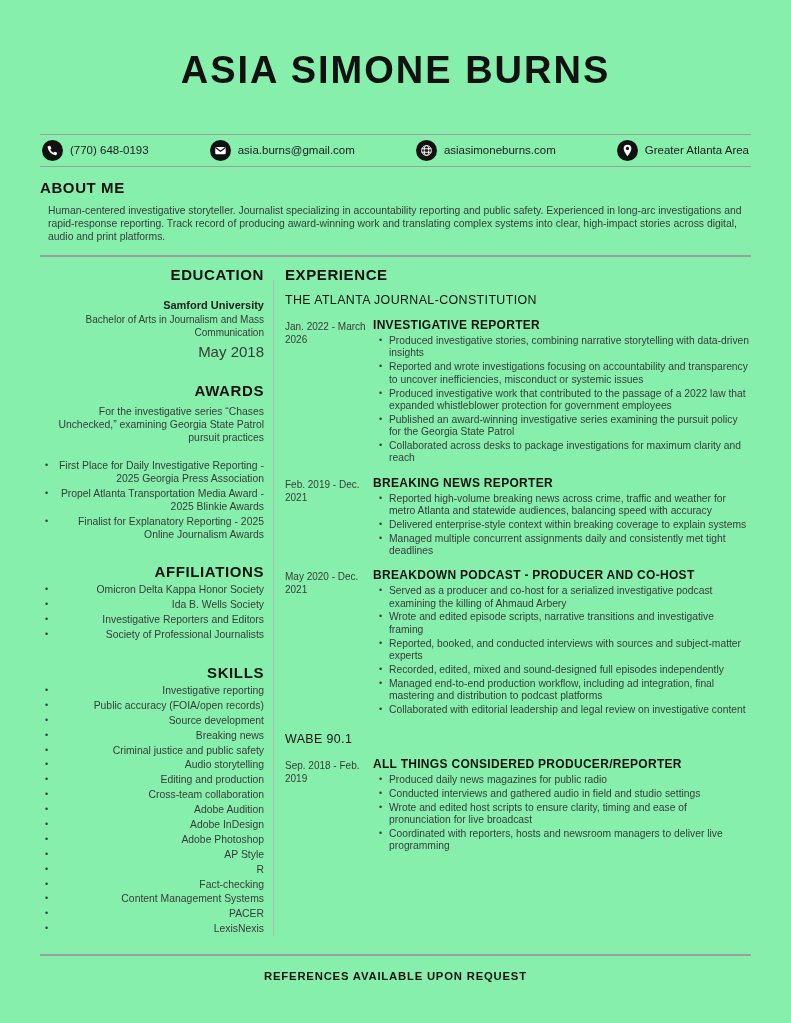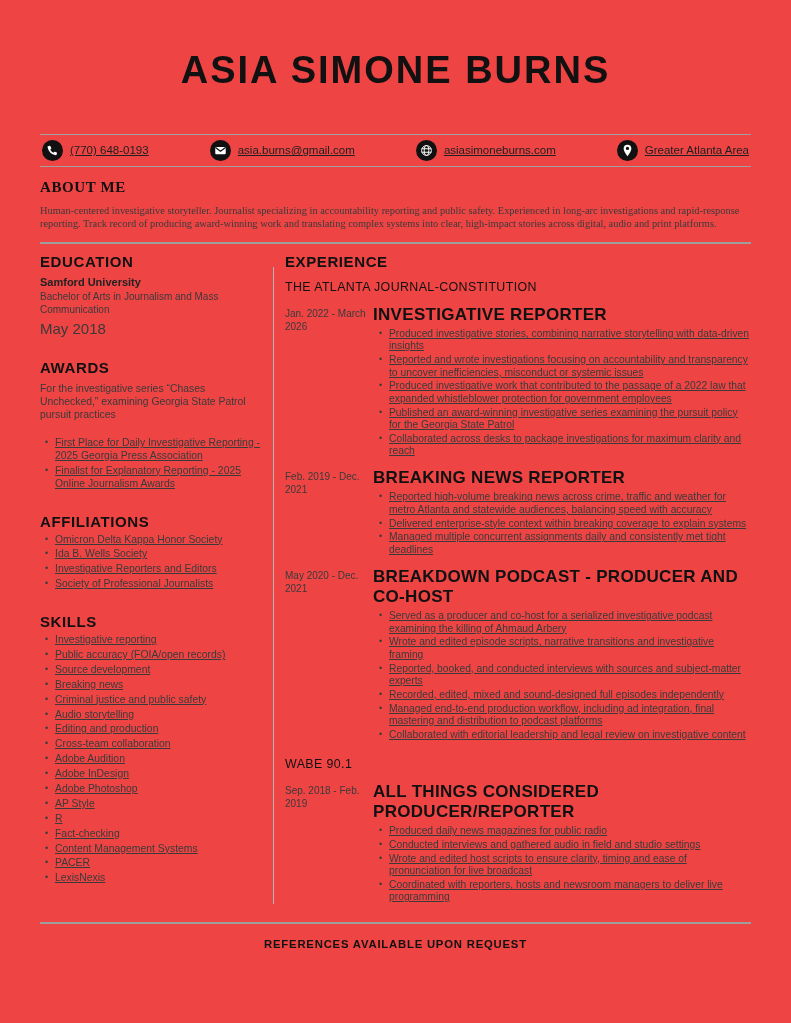--- a/index.html
+++ b/index.html
@@ -1,65 +1,65 @@
 <!DOCTYPE html>
 <html><head>
 <meta charset="utf-8">
 <style>
   html,body{margin:0;padding:0;background:#e8e8e8;}
   .page{
     width:791px;height:1023px;box-sizing:border-box;
-    margin:0 auto;background:#ef4444;overflow:hidden;
+    margin:0 auto;background:#86efac;overflow:hidden;
     padding:50px 40px 4px;
     font-family:"Liberation Sans",sans-serif;
     color:#3a3a3a;
   }
   
   .name{
     margin:0;text-align:center;color:#111;
     font-size:38px;font-weight:700;letter-spacing:2px;line-height:1.1;
   }
   .contact-bar{
     margin-top:42px;
     border-top:1.5px solid #a0a0a0;border-bottom:1.5px solid #a0a0a0;
     padding:5px 2px;display:flex;justify-content:space-between;align-items:center;
   }
-  .contact-item{display:flex;align-items:center;gap:7px;font-size:11.5px;color:#202020;text-decoration:underline;}
+  .contact-item{display:flex;align-items:center;gap:7px;font-size:11.5px;color:#202020;}
   .icon-badge{width:21px;height:21px;display:inline-block;flex:0 0 21px;}
   .icon-badge svg{width:21px;height:21px;display:block;}
   
   .sec-head{
     margin:0;color:#111;font-size:15px;font-weight:700;letter-spacing:.6px;
   }
   
-  .about{margin-top:12px;font-family:Liberation Serif, serif;}
-  .about-text{margin:8px 0 0;font-size:10.4px;line-height:1.26;color:#3a3a3a;}
+  .about{margin-top:12px;}
+  .about-text{margin:8px 8px 0;font-size:10.4px;line-height:1.26;color:#3a3a3a;}
   .thick-rule{margin-top:12px;border:0;border-top:2px solid #9e9e9e;height:0;}
   
   .columns{display:flex;margin-top:9px;align-items:stretch;}
   .left-col{flex:0 0 224px;width:224px;}
   .v-divider{width:1px;background:#b5b5b5;margin:14px 0 0 9px;}
   .right-col{flex:1;padding-left:11px;min-width:0;}
   
-  .edu-school{margin-top:6px;font-size:11px;font-weight:700;color:#222;}
+  .edu-school{margin-top:16px;font-size:11px;font-weight:700;color:#222;}
   .edu-degree{margin-top:3px;font-size:10px;line-height:1.28;}
   .edu-date{margin-top:3px;font-size:15px;}
-  .left-sec{margin-top:0;}
+  .left-sec{margin-top:0;text-align:right;}
   .left-sec + .left-sec{margin-top:22px;}
   .intro-text{margin:6px 0 16px;font-size:10.4px;line-height:1.26;}
   ul.plain{list-style:none;margin:4px 0 0;padding:0;font-size:10.4px;line-height:1.24;}
-  ul.plain li{position:relative;padding-left:15px;margin-top:2px;text-decoration:underline;}
+  ul.plain li{position:relative;padding-left:15px;margin-top:2px;}
   ul.plain li::before{content:"\2022";position:absolute;left:5px;top:0;font-size:9px;color:#3a3a3a;}
   
   .company{color:#111;font-size:12.4px;font-weight:400;letter-spacing:.4px;margin-top:16px;}
   .right-col .sec-head + .company{margin-top:10px;}
   .role{display:flex;margin-top:11px;}
   .role-dates{flex:0 0 88px;font-size:10px;line-height:1.3;padding-top:2px;color:#3a3a3a;}
   .role-body{flex:1;min-width:0;}
-  .role-title{color:#111;font-size:17px;font-weight:700;letter-spacing:.3px;}
+  .role-title{color:#111;font-size:12px;font-weight:700;letter-spacing:.3px;}
   .role-body ul.plain{margin-top:3px;font-size:10.3px;line-height:1.2;}
   .role-body ul.plain li{margin-top:1.5px;padding-left:16px;}
   .role-body ul.plain li::before{left:6px;}
   
   .footer-rule{margin-top:18px;border:0;border-top:2px solid #9e9e9e;height:0;}
   .footer-text{margin-top:14px;text-align:center;color:#111;
     font-size:11.3px;font-weight:700;letter-spacing:.8px;}
 </style>
 </head>
 <body>
@@ -128,20 +128,21 @@
         <div class="edu-school">Samford University</div>
         <div class="edu-degree">Bachelor of Arts in Journalism and Mass Communication</div>
         <div class="edu-date">May 2018</div>
       </section>
 
       <section class="left-sec">
         <h2 class="sec-head">AWARDS</h2>
         <p class="intro-text">For the investigative series “Chases Unchecked,” examining Georgia State Patrol pursuit practices</p>
         <ul class="plain" id="awards-list">
             <li>First Place for Daily Investigative Reporting - 2025 Georgia Press Association</li>
+            <li>Propel Atlanta Transportation Media Award - 2025 Blinkie Awards</li>
             <li>Finalist for Explanatory Reporting - 2025 Online Journalism Awards</li>
           </ul>
       </section>
 
       <section class="left-sec">
         <h2 class="sec-head">AFFILIATIONS</h2>
         <ul class="plain" id="affiliations-list">
             <li>Omicron Delta Kappa Honor Society</li>
             <li>Ida B. Wells Society</li>
             <li>Investigative Reporters and Editors</li>

